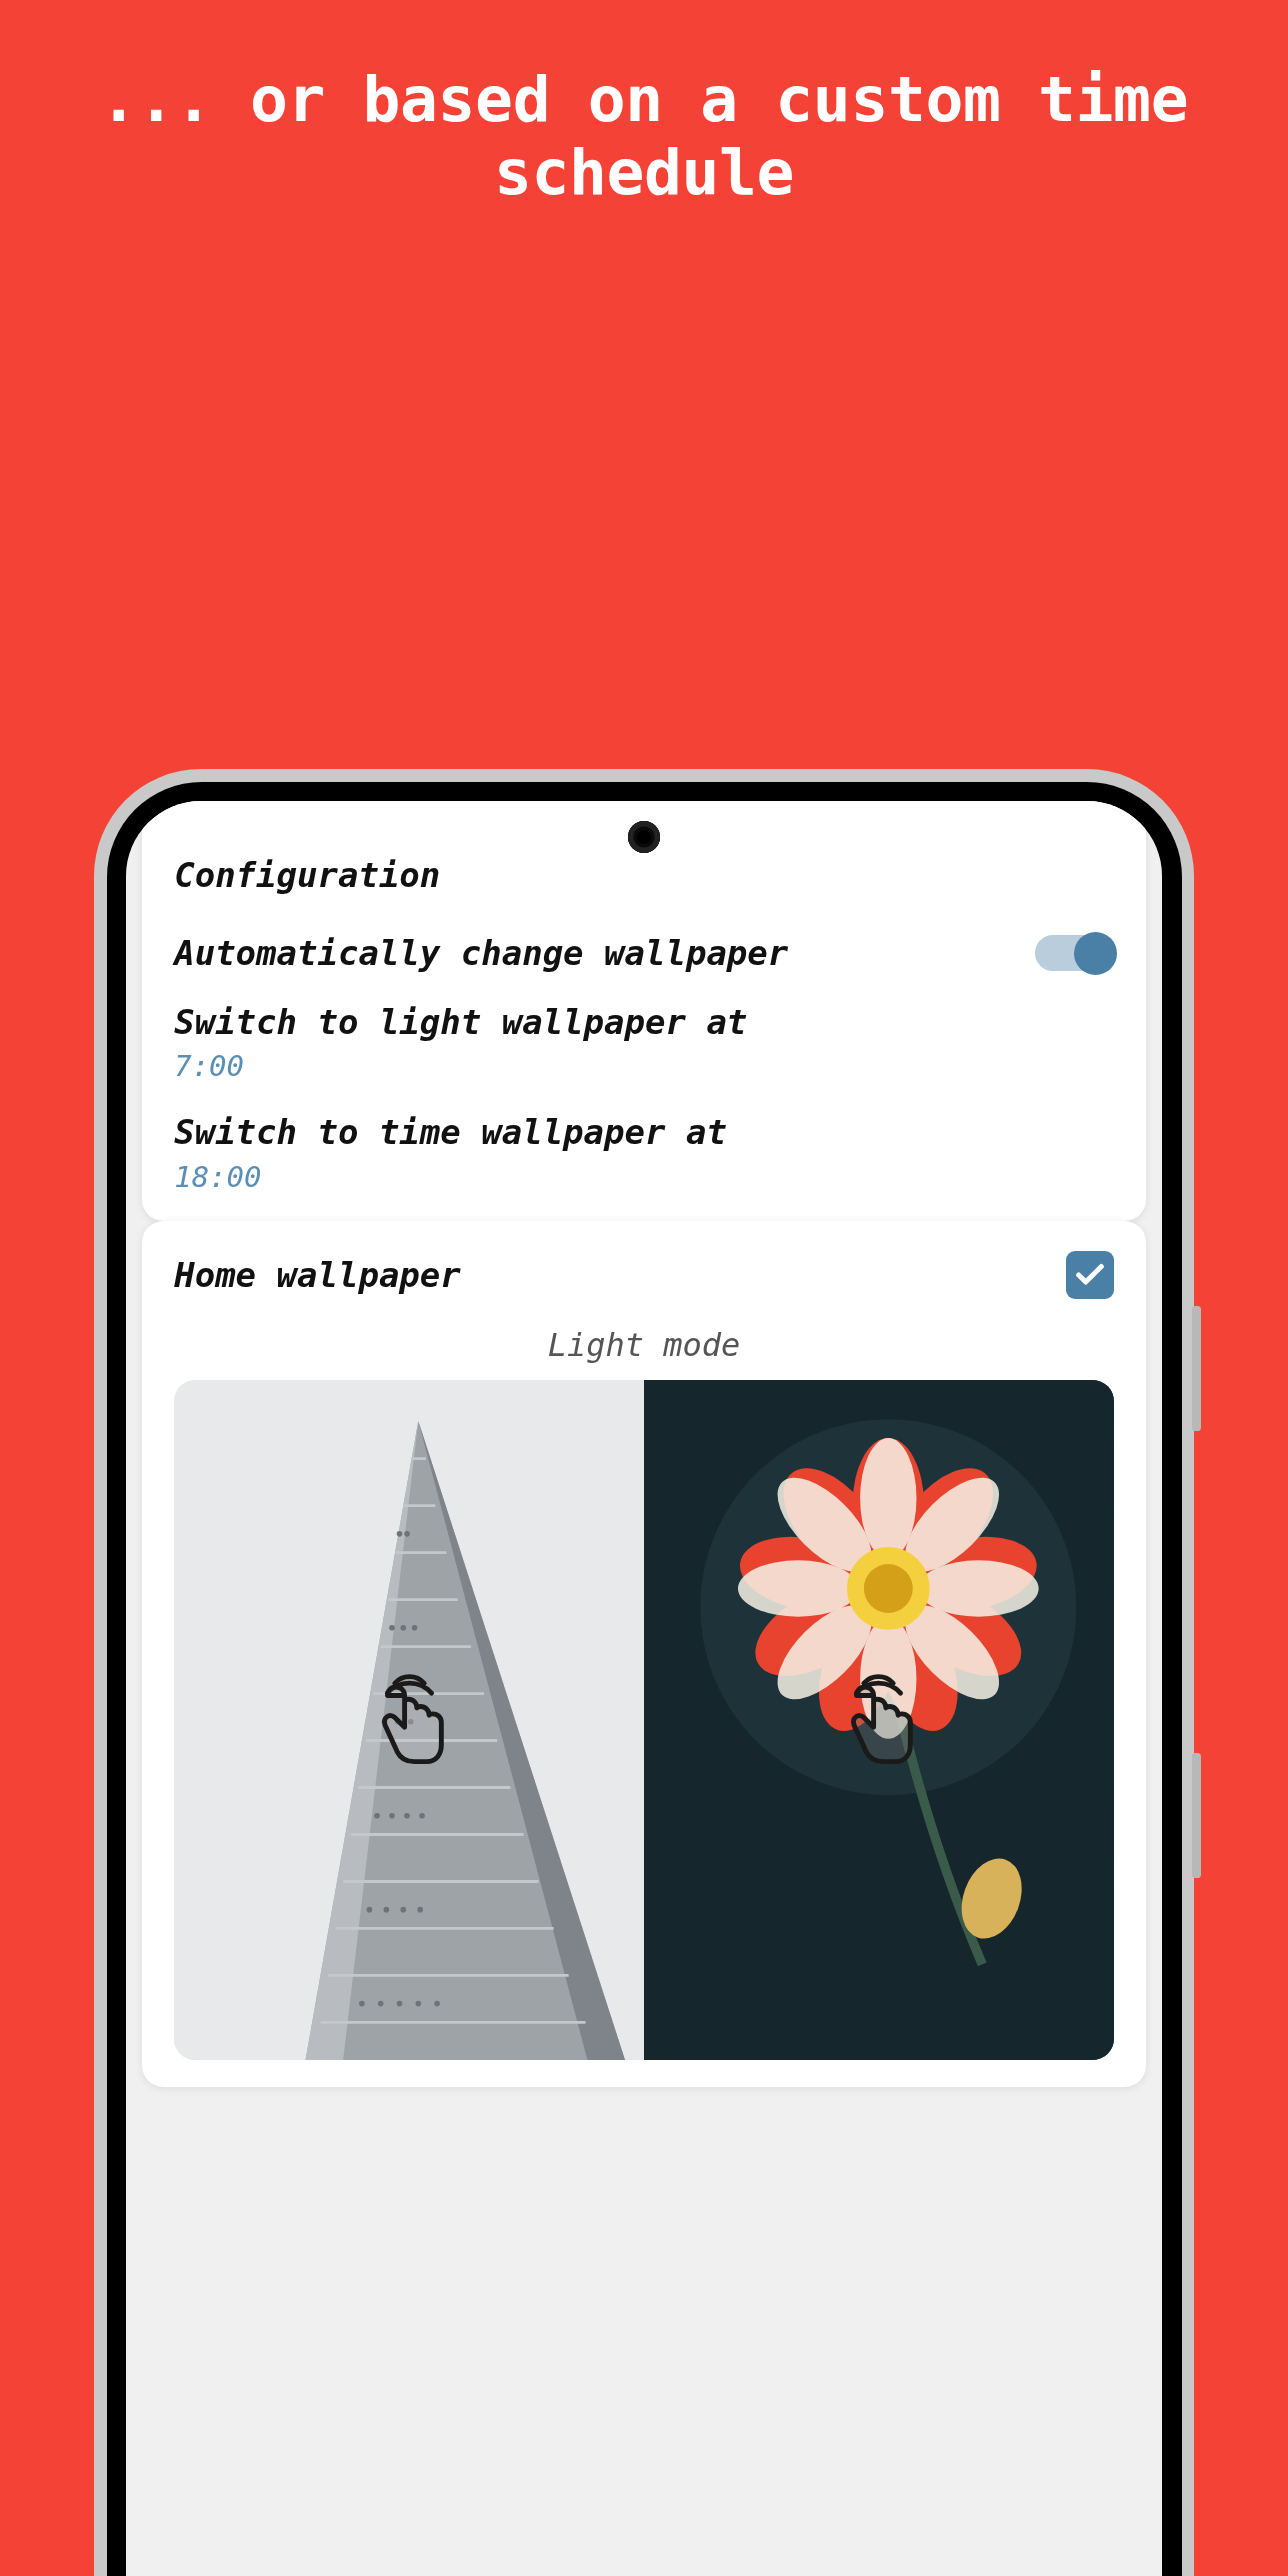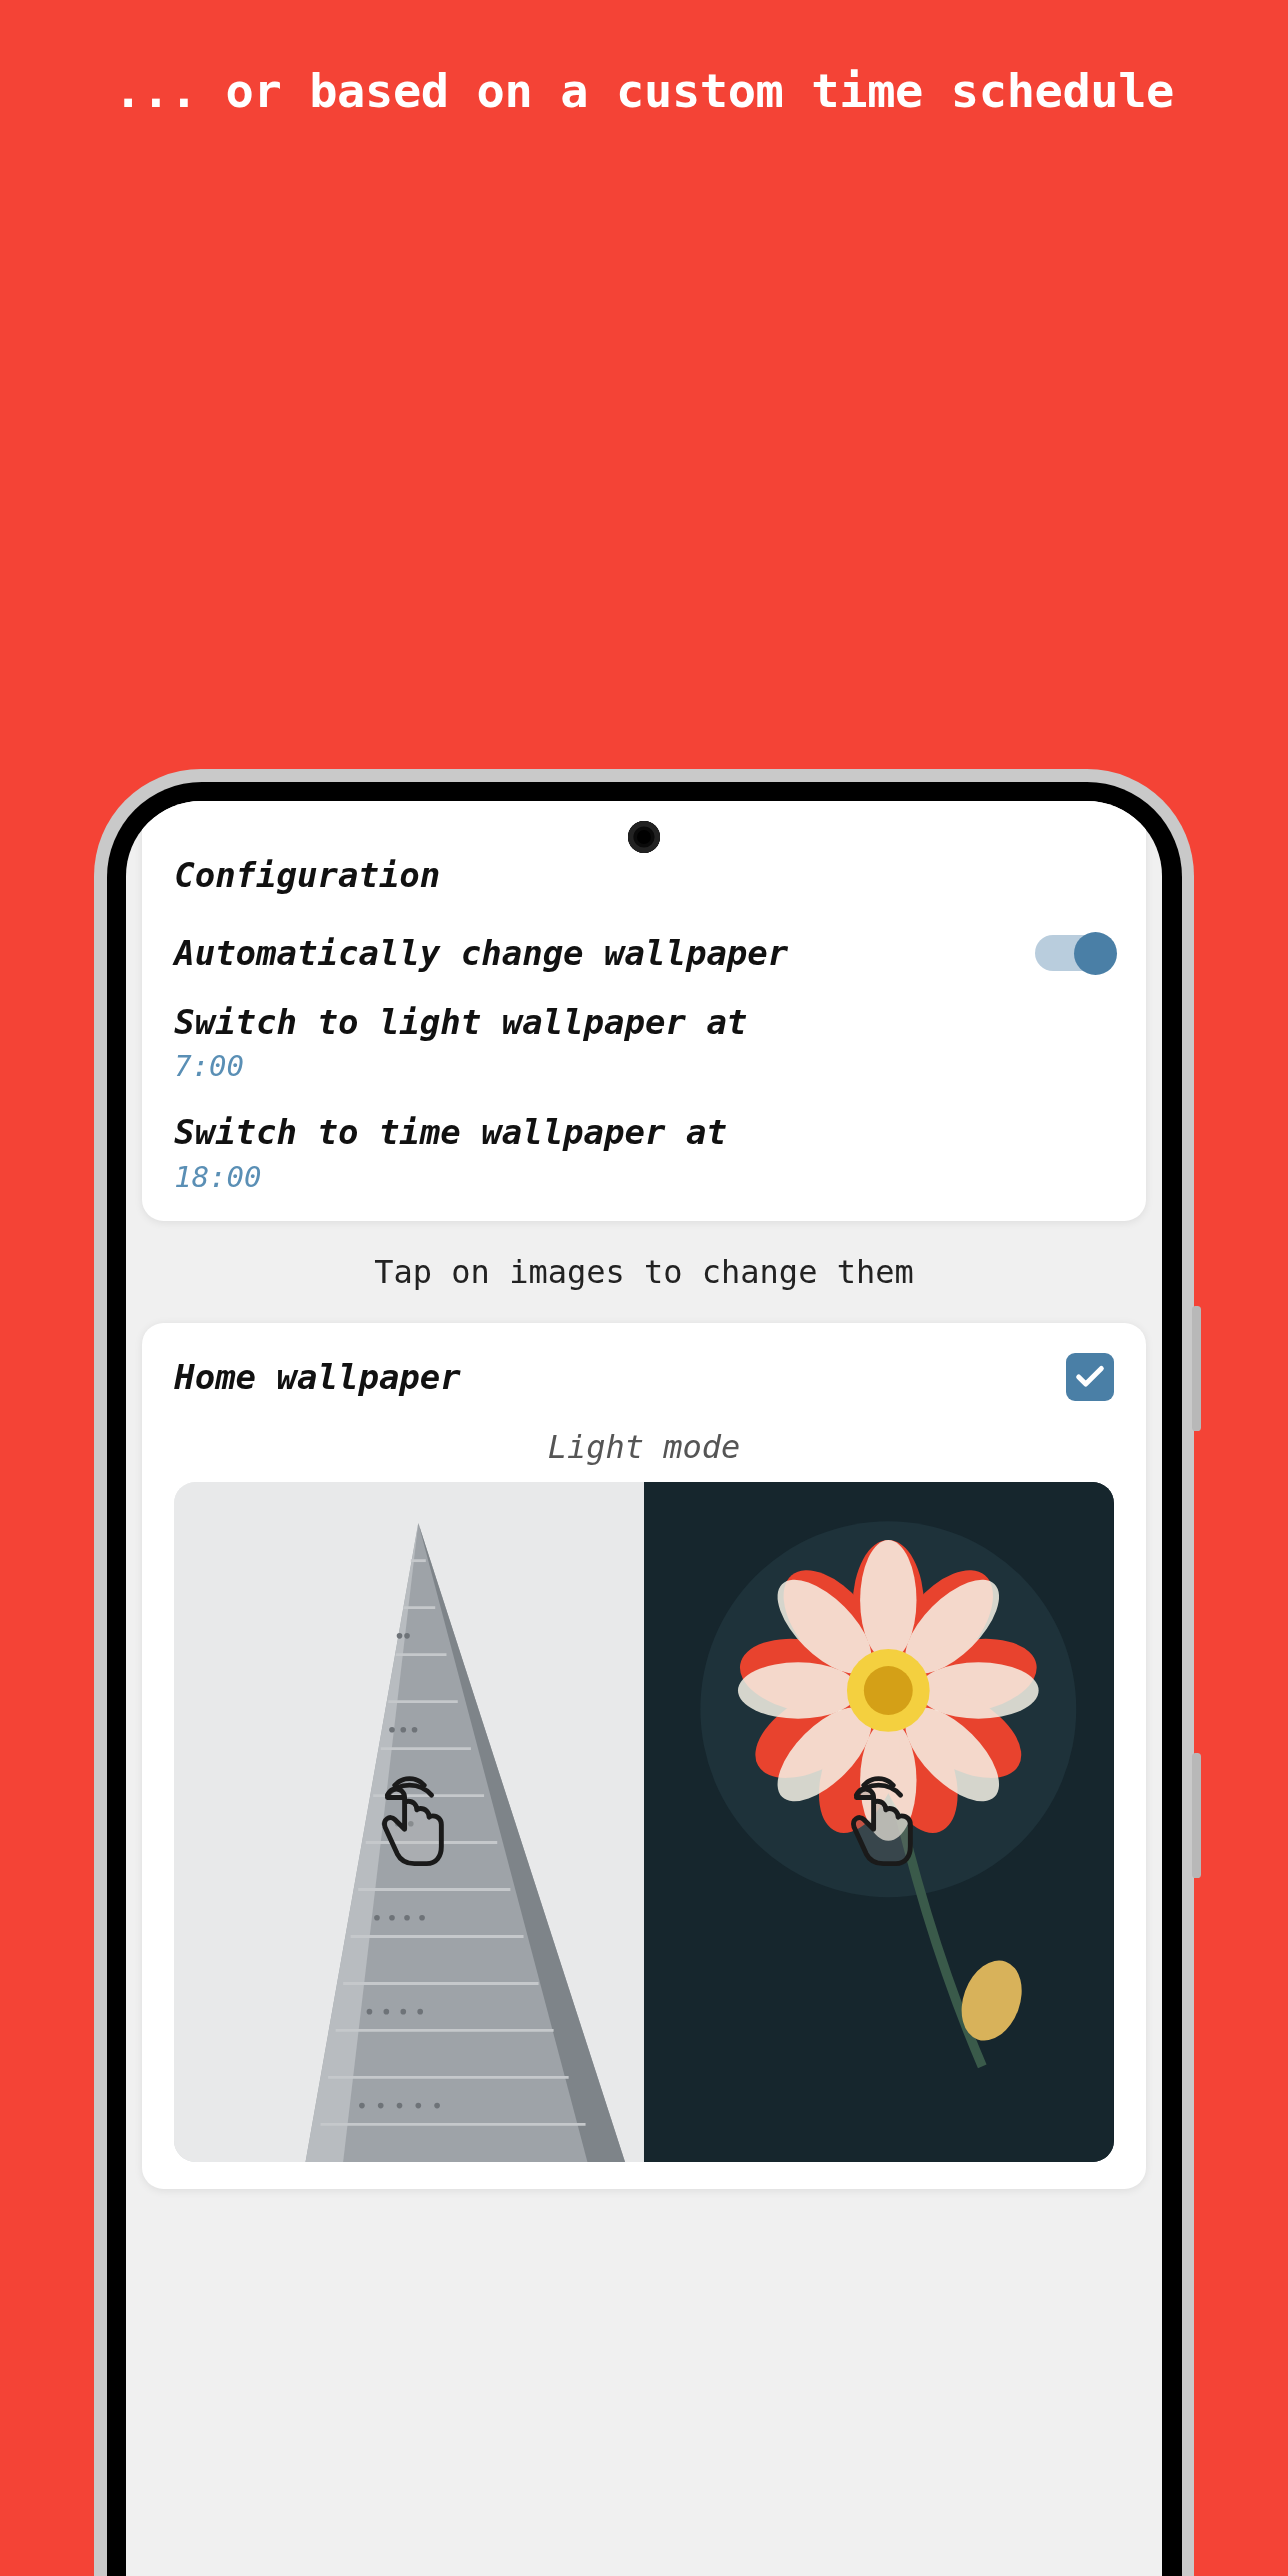--- a/index.html
+++ b/index.html
@@ -6,21 +6,21 @@
     body {
       width: 1288px;
       height: 2576px;
       background: #f44336;
       font-family: ui-monospace, "SF Mono", "Menlo", "Consolas", monospace;
       overflow: hidden;
       position: relative;
     }
     .hero-text {
       color: #fff;
-      font-size: 47px;
+      font-size: 63px;
       font-weight: 700;
       text-align: center;
       padding: 63px 36px 0;
       letter-spacing: -0.4px;
     }
     
     .phone {
       position: absolute;
       left: 50%;
       transform: translateX(-50%);
@@ -207,21 +207,20 @@
           <div class="setting-label">Switch to light wallpaper at</div>
           <div class="setting-value">7:00</div>
         </div>
 
         <div class="setting">
           <div class="setting-label">Switch to time wallpaper at</div>
           <div class="setting-value">18:00</div>
         </div>
       </div>
 
-      <div class="helper-text">Tap on images to change them</div>
 
       <div class="card">
         <div class="row">
           <div class="section-title" style="margin-bottom:0">Home wallpaper</div>
           <div class="checkbox">
             <svg viewBox="0 0 24 24">
               <path d="M4 12 L9 17 L20 6" stroke="#fff" stroke-width="3.5" fill="none" stroke-linecap="round" stroke-linejoin="round"></path>
             </svg>
           </div>
         </div>

